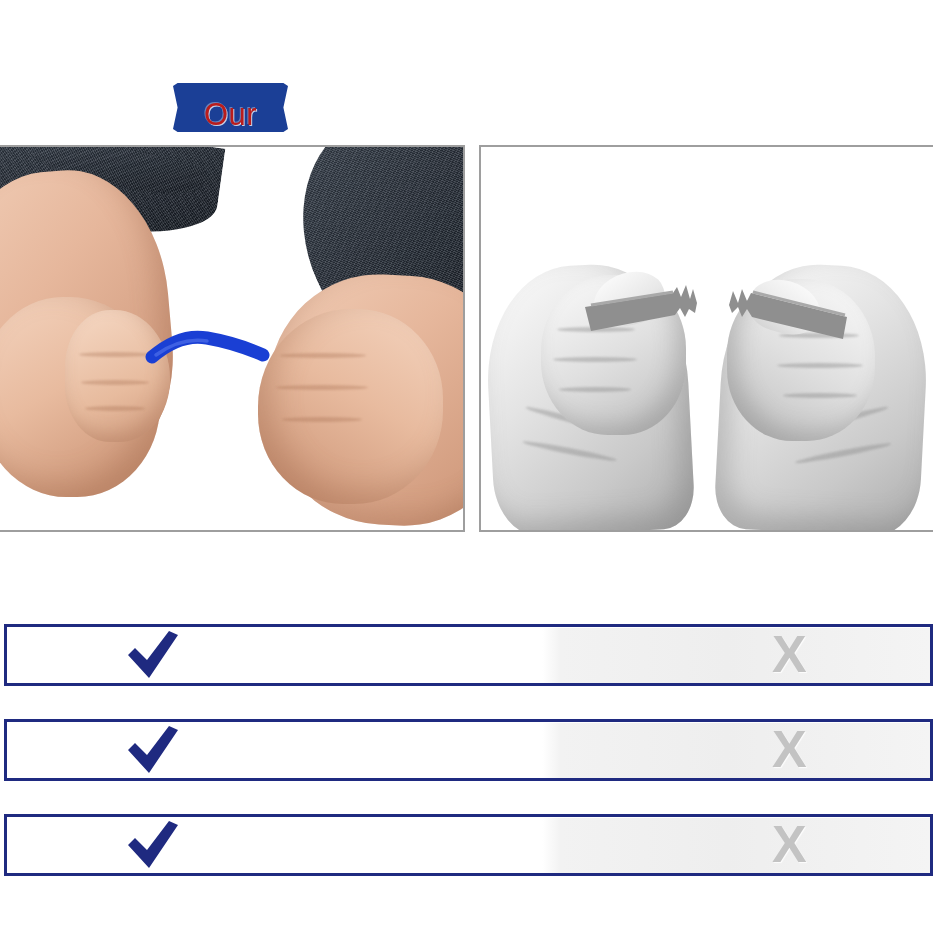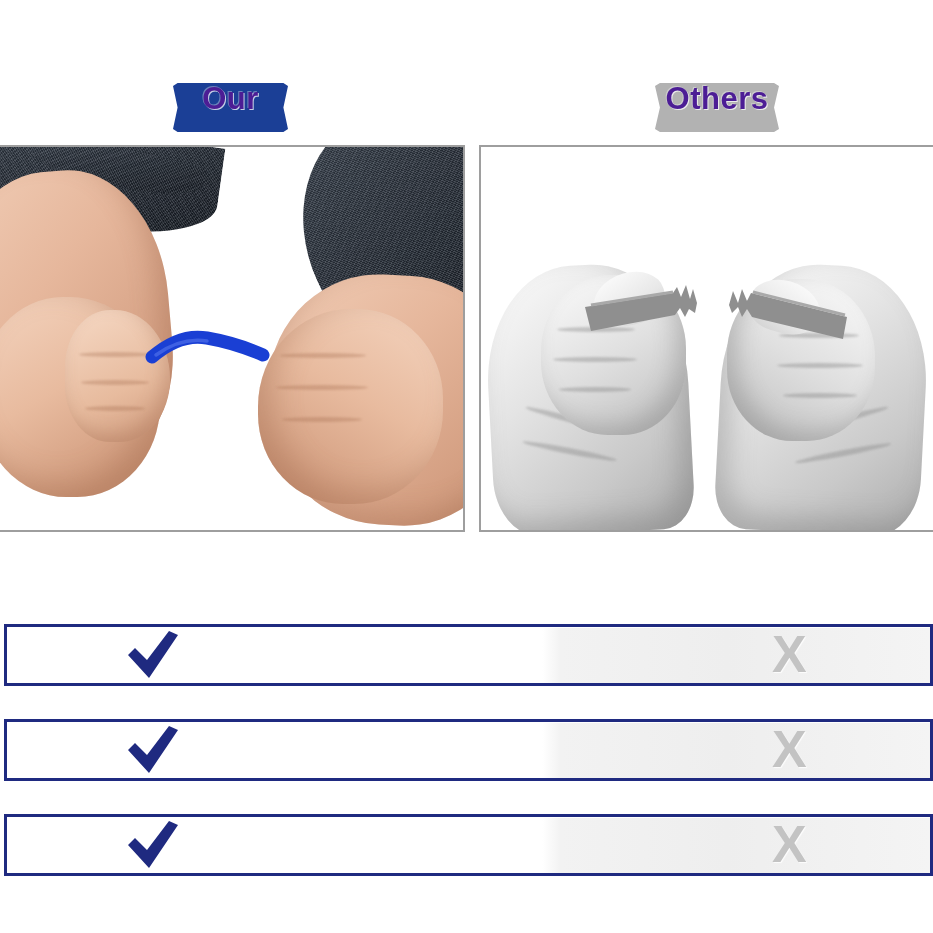--- a/index.html
+++ b/index.html
@@ -19,25 +19,25 @@
   
   .badges-row {
     position: absolute;
     top: 0; left: 0;
     width: 933px;
     height: 145px;
   }
   .badge {
     position: absolute;
     display: flex;
-    align-items: flex-start;
+    align-items: flex-end;
     justify-content: center;
-    color: #4c1d95;
+    color: #b91c1c;
     font-size: 31px;
-    font-weight: 700;
+    font-weight: 400;
     letter-spacing: 0.5px;
     text-shadow:
        1px 1px 0 rgba(255,255,255,.75),
       -1px -1px 0 rgba(255,255,255,.35);
   }
   .badge-shape {
     position: absolute;
     inset: 0;
     -webkit-clip-path: polygon(
         0% 6%, 4% 0%, 96% 0%, 100% 6%,
@@ -247,24 +247,20 @@
 </head>
 <body>
 
 <div class="badges-row">
 
   <div class="badge" id="badge-our">
     <span class="badge-shape"></span>
     <span class="badge-label">Our</span>
   </div>
 
-  <div class="badge" id="badge-others">
-    <span class="badge-shape"></span>
-    <span class="badge-label">Others</span>
-  </div>
 </div>
 
 <div class="panels">
 
   <div class="panel" id="panel-our">
     <div class="photo">
       <div class="sleeve" id="sleeve-left"></div>
       <div class="sleeve" id="sleeve-left-low"></div>
       <div class="sleeve" id="sleeve-right"></div>
 

